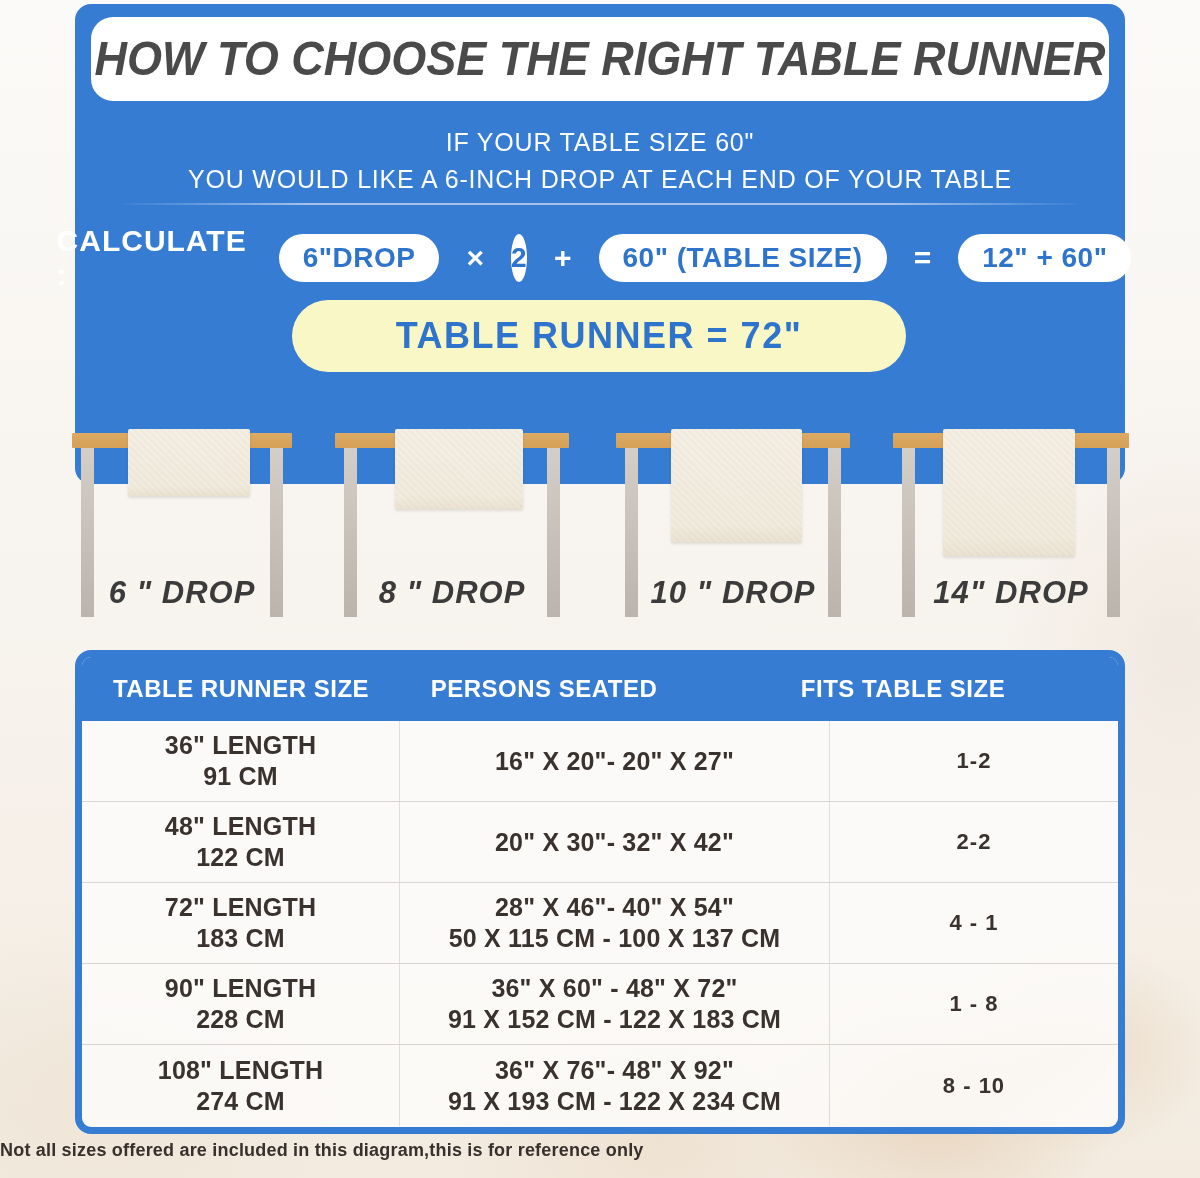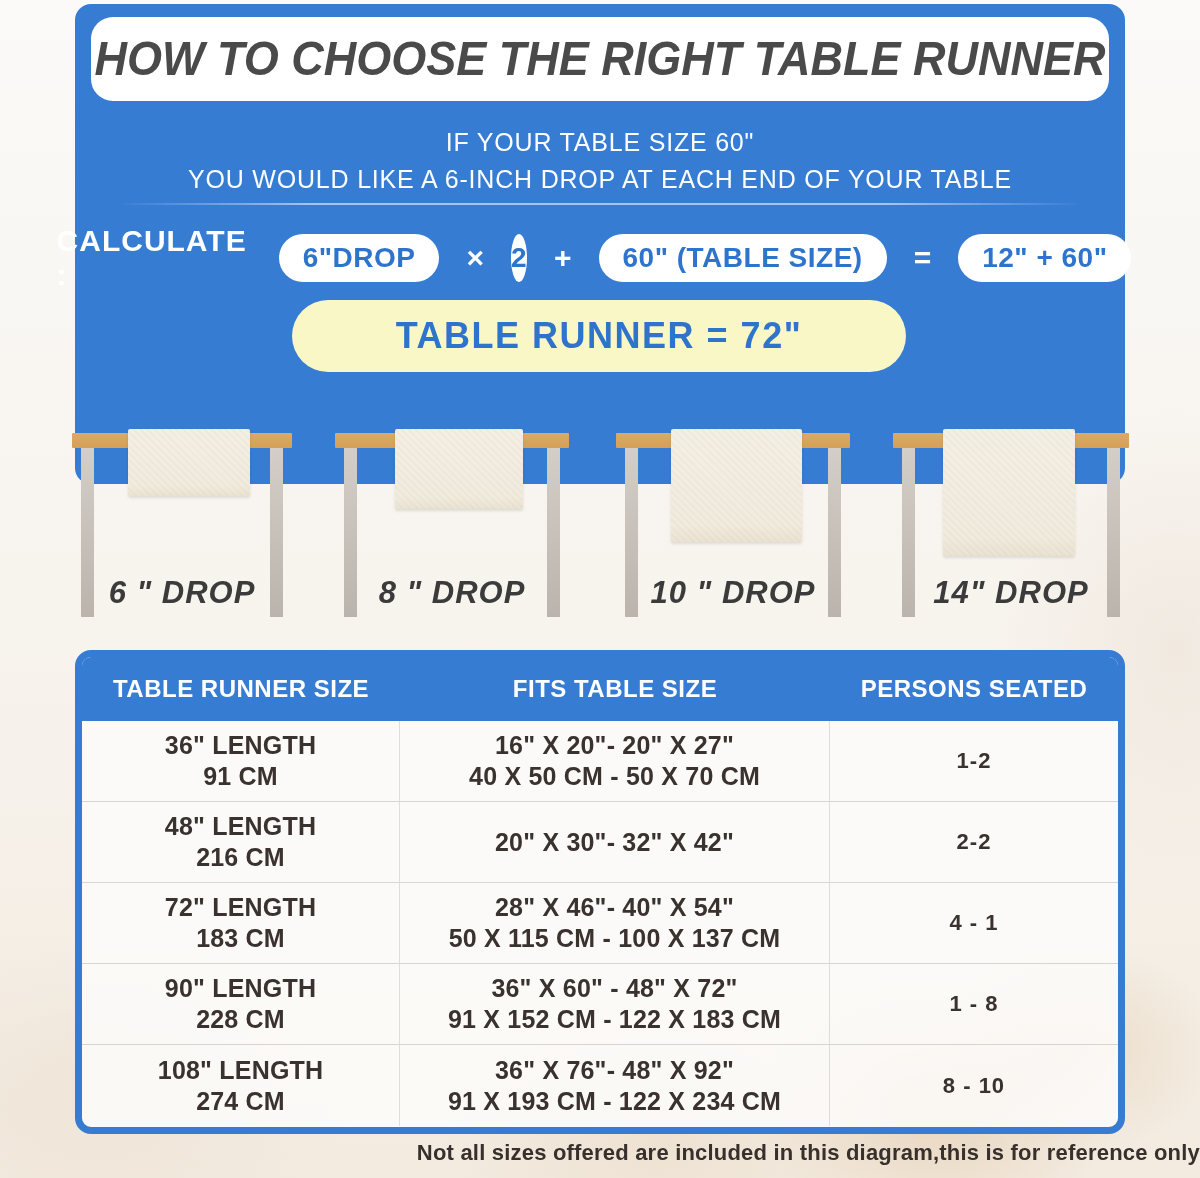--- a/index.html
+++ b/index.html
@@ -82,22 +82,22 @@
   .crow { display:flex; height:81px; align-items:center;
           border-bottom:1px solid rgba(130,120,110,.28); }
   .crow:last-child { border-bottom:none; }
   .ccol { height:100%; display:flex; flex-direction:column; align-items:center;
           justify-content:center; text-align:center; }
   .ccol.c1, .ccol.c2 { border-right:1px solid rgba(130,120,110,.22); }
   .cell-line { font-size:25px; font-weight:bold; color:#3A322E; line-height:1.24;
                letter-spacing:.2px; white-space:nowrap; }
   .persons { font-size:22px; font-weight:bold; color:#3A322E; letter-spacing:1px; }
 
-  .footer-note { position:absolute; top:1140px; left:0; width:100%; text-align:right;
-                 font-size:22px; font-weight:bold; color:#38302C; letter-spacing:.2px; }
+  .footer-note { position:absolute; top:1140px; left:0; width:100%; text-align:left;
+                 font-size:18px; font-weight:bold; color:#38302C; letter-spacing:.2px; }
 </style>
 </head>
 <body>
 
 <div class="stage">
 
   <div class="banner">
     <div class="title-box">
       <h1>HOW TO CHOOSE THE RIGHT TABLE RUNNER</h1>
     </div>
@@ -151,42 +151,41 @@
       <div class="tabletop"></div>
       <div class="runner-cloth"></div>
       <div class="drop-label">14" DROP</div>
     </div>
 
   </div>
 
   <div class="size-chart">
     <div class="chart-header">
       <div class="hcol c1">TABLE RUNNER SIZE</div>
+      <div class="hcol c3">PERSONS SEATED</div>
       <div class="hcol c2">FITS TABLE SIZE</div>
-      <div class="hcol c3">PERSONS SEATED</div>
     </div>
 
     <div class="crow">
       <div class="ccol c1">
         <div class="cell-line">36" LENGTH</div>
         <div class="cell-line">91 CM</div>
       </div>
       <div class="ccol c2">
         <div class="cell-line">16" X 20"- 20" X 27"</div>
-        <div class="cell-line">40 X 50 CM - 50 X 70 CM</div>
       </div>
       <div class="ccol c3">
         <div class="persons">1-2</div>
       </div>
     </div>
 
     <div class="crow">
       <div class="ccol c1">
         <div class="cell-line">48" LENGTH</div>
-        <div class="cell-line">216 CM</div>
+        <div class="cell-line">122 CM</div>
       </div>
       <div class="ccol c2">
         <div class="cell-line">20" X 30"- 32" X 42"</div>
       </div>
       <div class="ccol c3">
         <div class="persons">2-2</div>
       </div>
     </div>
 
     <div class="crow">

